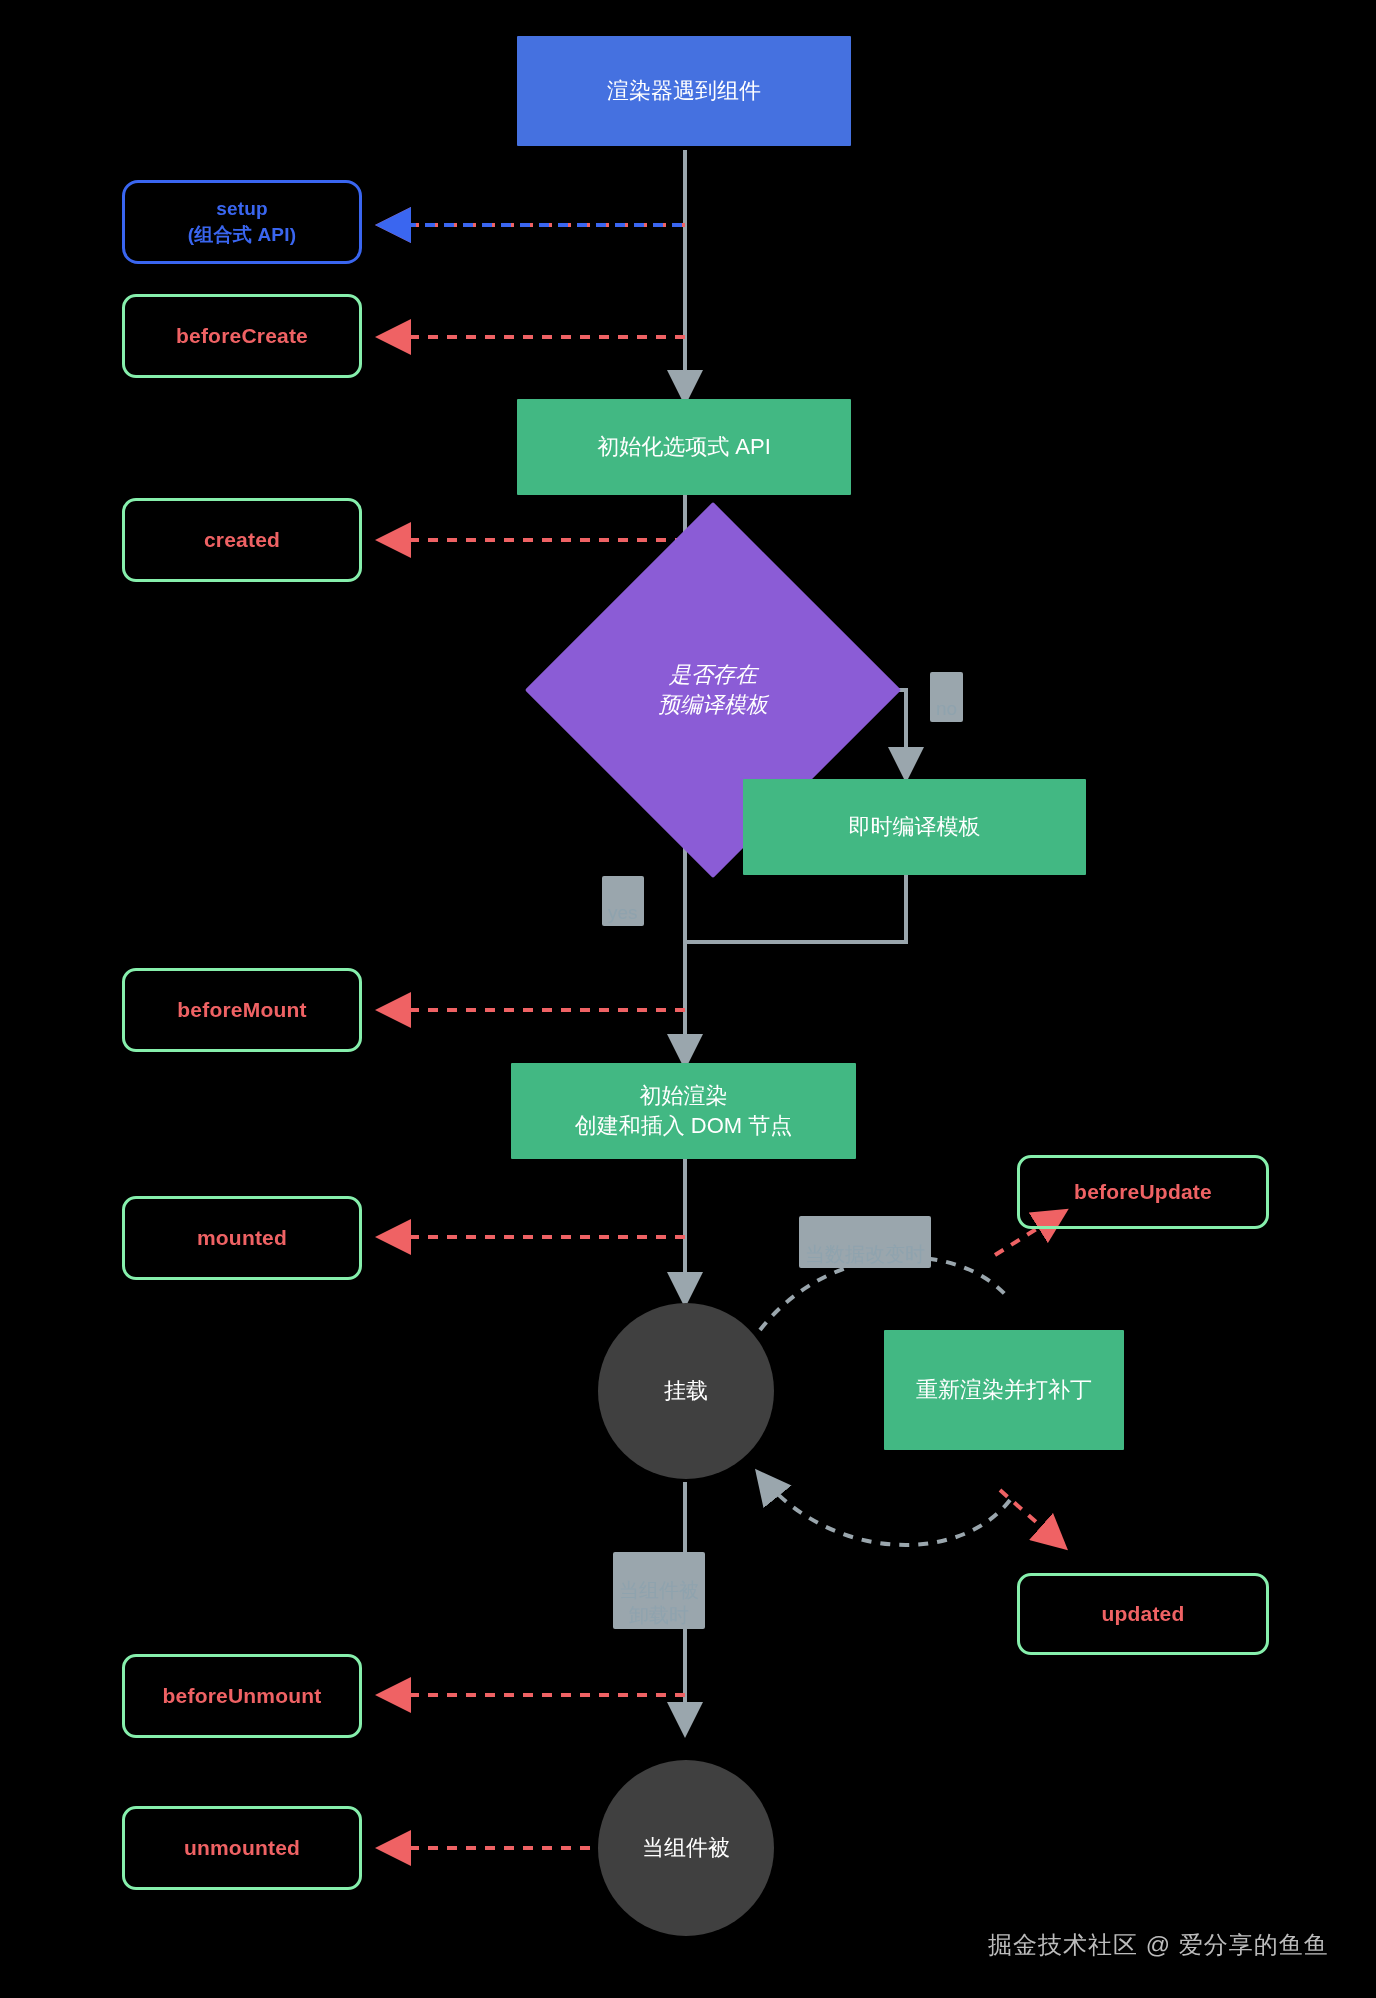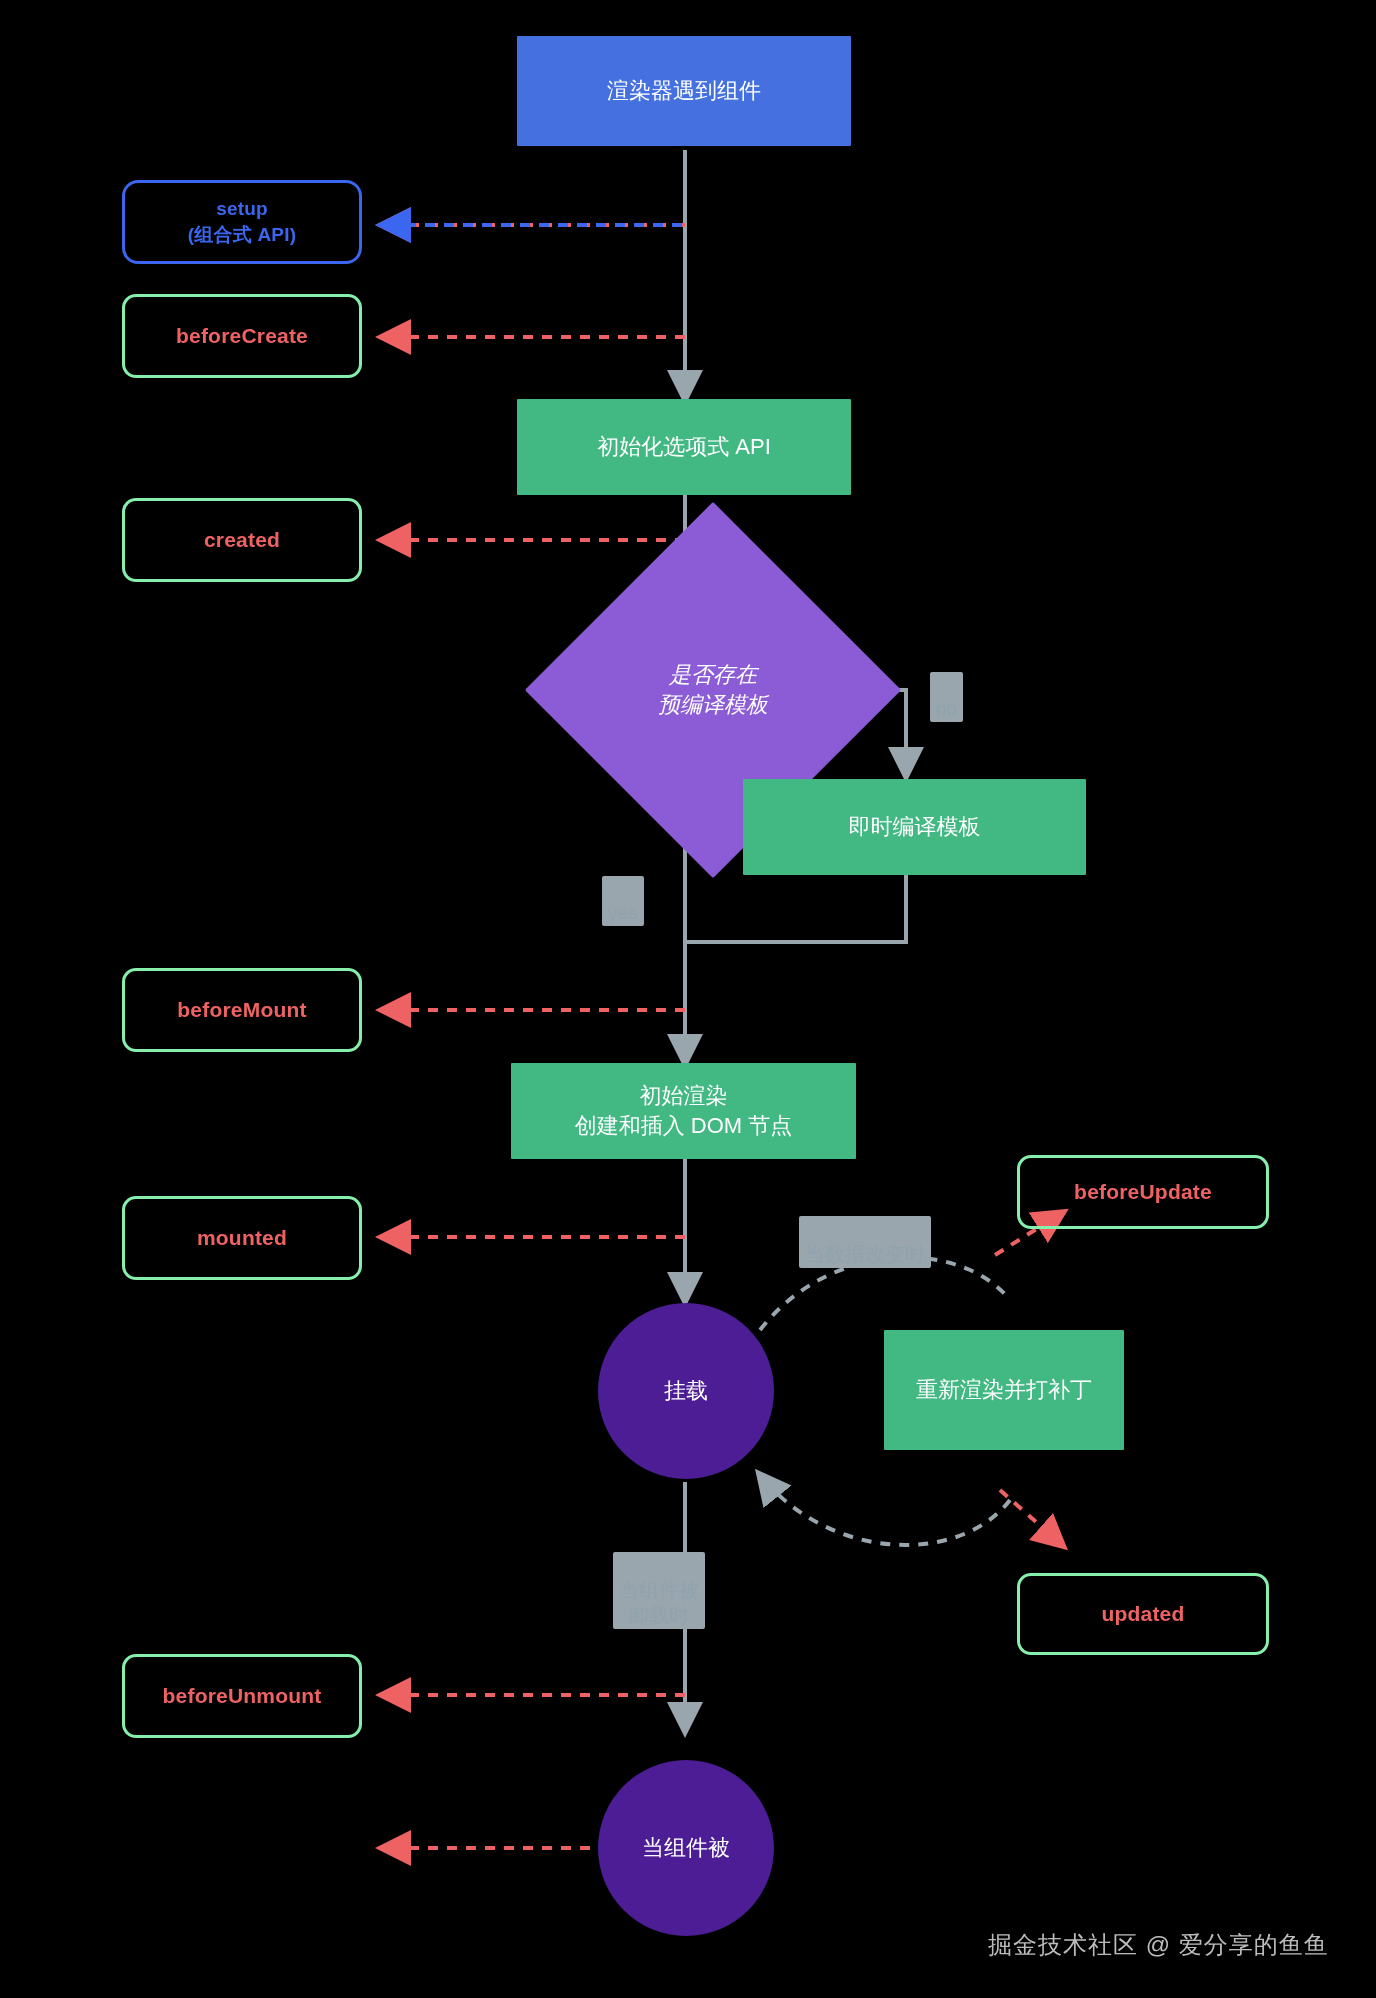--- a/index.html
+++ b/index.html
@@ -73,21 +73,21 @@
     color: #ffffff;
     font-size: 22px;
     text-align: center;
     line-height: 1.38;
     white-space: pre-line;
   }
 
   
   .node-circle {
     border-radius: 50%;
-    background: #4c1d95;
+    background: #404040;
     color: #ffffff;
     font-size: 22px;
   }
 
   
   .node-hook {
     border-radius: 14px;
     border: 3px solid #86efac;
     background: transparent;
     color: #ef6264;
@@ -249,20 +249,23 @@
   </div>
 
   <div class="node node-hook" style="left:122px; top:1654px; width:240px; height:84px;">
     <span>beforeUnmount</span>
   </div>
 
   <div class="node node-circle" style="left:598px; top:1760px; width:176px; height:176px;">
     <span>当组件被</span>
   </div>
 
+  <div class="node node-hook" style="left:122px; top:1806px; width:240px; height:84px;">
+    <span>unmounted</span>
+  </div>
 
   <div class="edge-label" style="left:930px; top:672px;">
     <span>no</span>
   </div>
 
   <div class="edge-label" style="left:602px; top:876px;">
     <span>yes</span>
   </div>
 
   <div class="edge-label label-cn" style="left:799px; top:1216px;">

